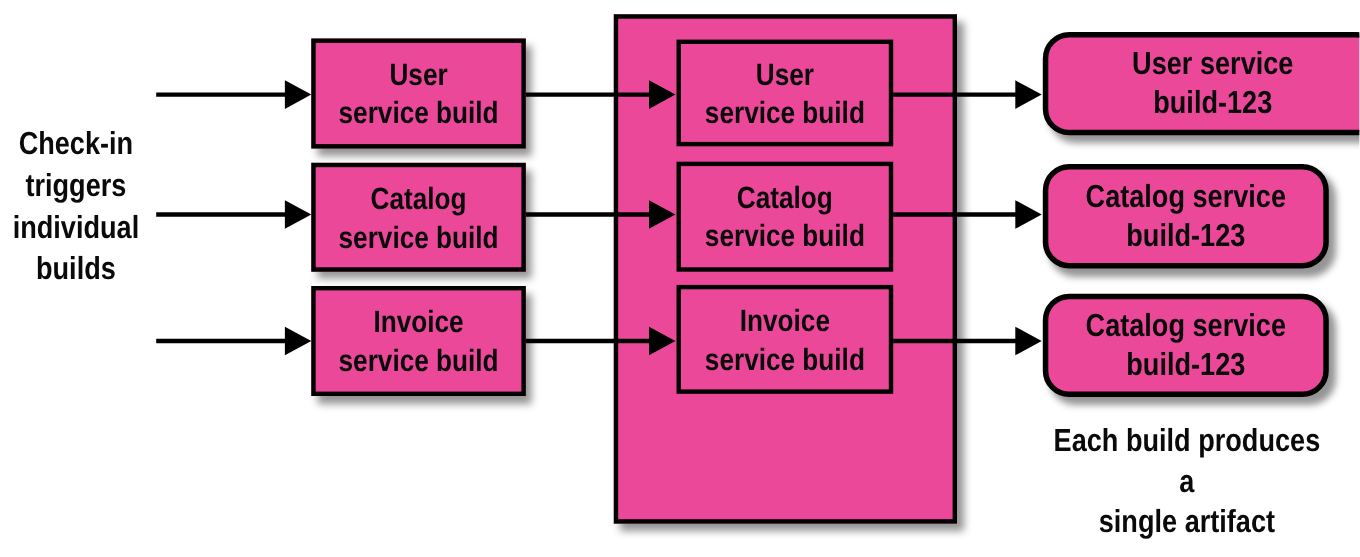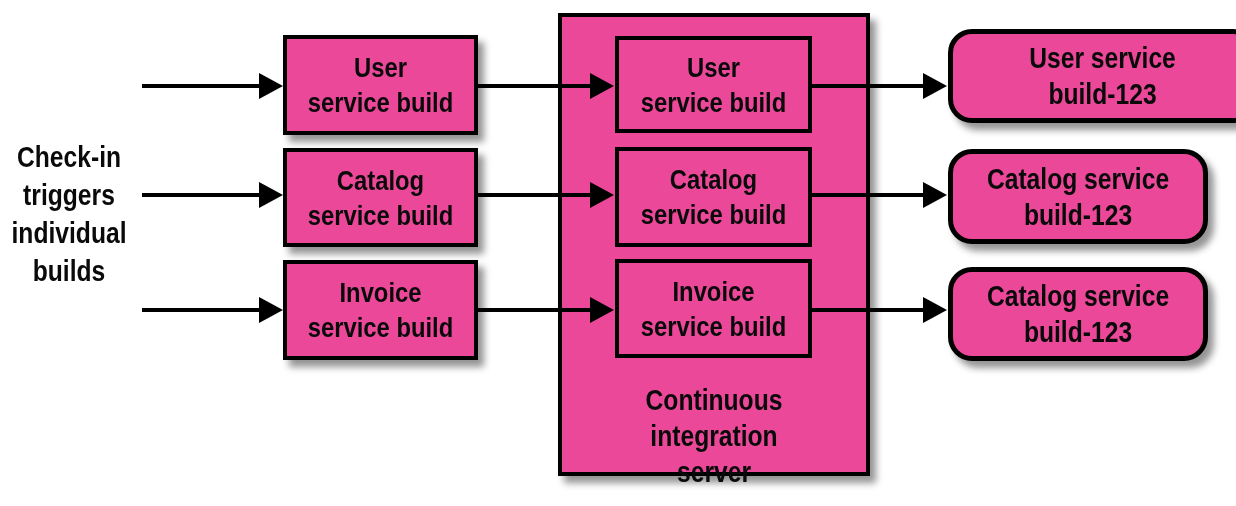--- a/index.html
+++ b/index.html
@@ -33,21 +33,21 @@
   .container-label .ln{display:block;font-size:29px;line-height:36px;}
   svg.arrows{position:absolute;left:0;top:0;z-index:5;pointer-events:none;}
   svg.arrows line{stroke:#000;stroke-width:4;}
   svg.arrows polygon{fill:#000;}
 </style>
 </head>
 <body>
 
 <div class="canvas">
 
-  <div class="caption" style="left:0;top:112px;width:138px;margin-top:26px;">
+  <div class="caption" style="left:0;top:112px;width:138px;">
     <div class="cap-inner">
       <span class="ln">Check-in</span>
       <span class="ln">triggers</span>
       <span class="ln">individual</span>
       <span class="ln">builds</span>
     </div>
   </div>
 
   <div class="node shadowed" style="left:283px;top:35px;width:195px;height:100px;">
     <div class="lbl">
@@ -62,26 +62,20 @@
     </div>
   </div>
   <div class="node shadowed" style="left:283px;top:260px;width:195px;height:100px;">
     <div class="lbl">
       <span class="ln">Invoice</span>
       <span class="ln">service build</span>
     </div>
   </div>
 
   <div class="node container-box shadowed" style="left:558px;top:13px;width:312px;height:463px;"></div>
-  <div class="container-label" style="left:558px;top:382px;width:312px;">
-    <div class="cap-inner">
-      <span class="ln">Continuous integration</span>
-      <span class="ln">server</span>
-    </div>
-  </div>
 
   <div class="node inner" style="left:615px;top:36px;width:197px;height:97px;">
     <div class="lbl">
       <span class="ln">User</span>
       <span class="ln">service build</span>
     </div>
   </div>
   <div class="node inner" style="left:615px;top:147px;width:197px;height:100px;">
     <div class="lbl">
       <span class="ln">Catalog</span>
@@ -107,20 +101,26 @@
       <span class="ln">build-123</span>
     </div>
   </div>
   <div class="node rounded shadowed" style="left:948px;top:267px;width:260px;height:94px;">
     <div class="lbl">
       <span class="ln">Catalog service</span>
       <span class="ln">build-123</span>
     </div>
   </div>
 
+  <div class="caption bottom" style="left:928px;top:383px;width:302px;">
+    <div class="cap-inner">
+      <span class="ln">Each build produces a</span>
+      <span class="ln">single artifact</span>
+    </div>
+  </div>
 
   <svg class="arrows" width="1236" height="506" viewBox="0 0 1236 506">
 
     <g>
       <line x1="142" y1="86" x2="262" y2="86"></line>
       <polygon points="283,86 259,73 259,99"></polygon>
     </g>
     <g>
       <line x1="142" y1="195" x2="262" y2="195"></line>
       <polygon points="283,195 259,182 259,208"></polygon>

